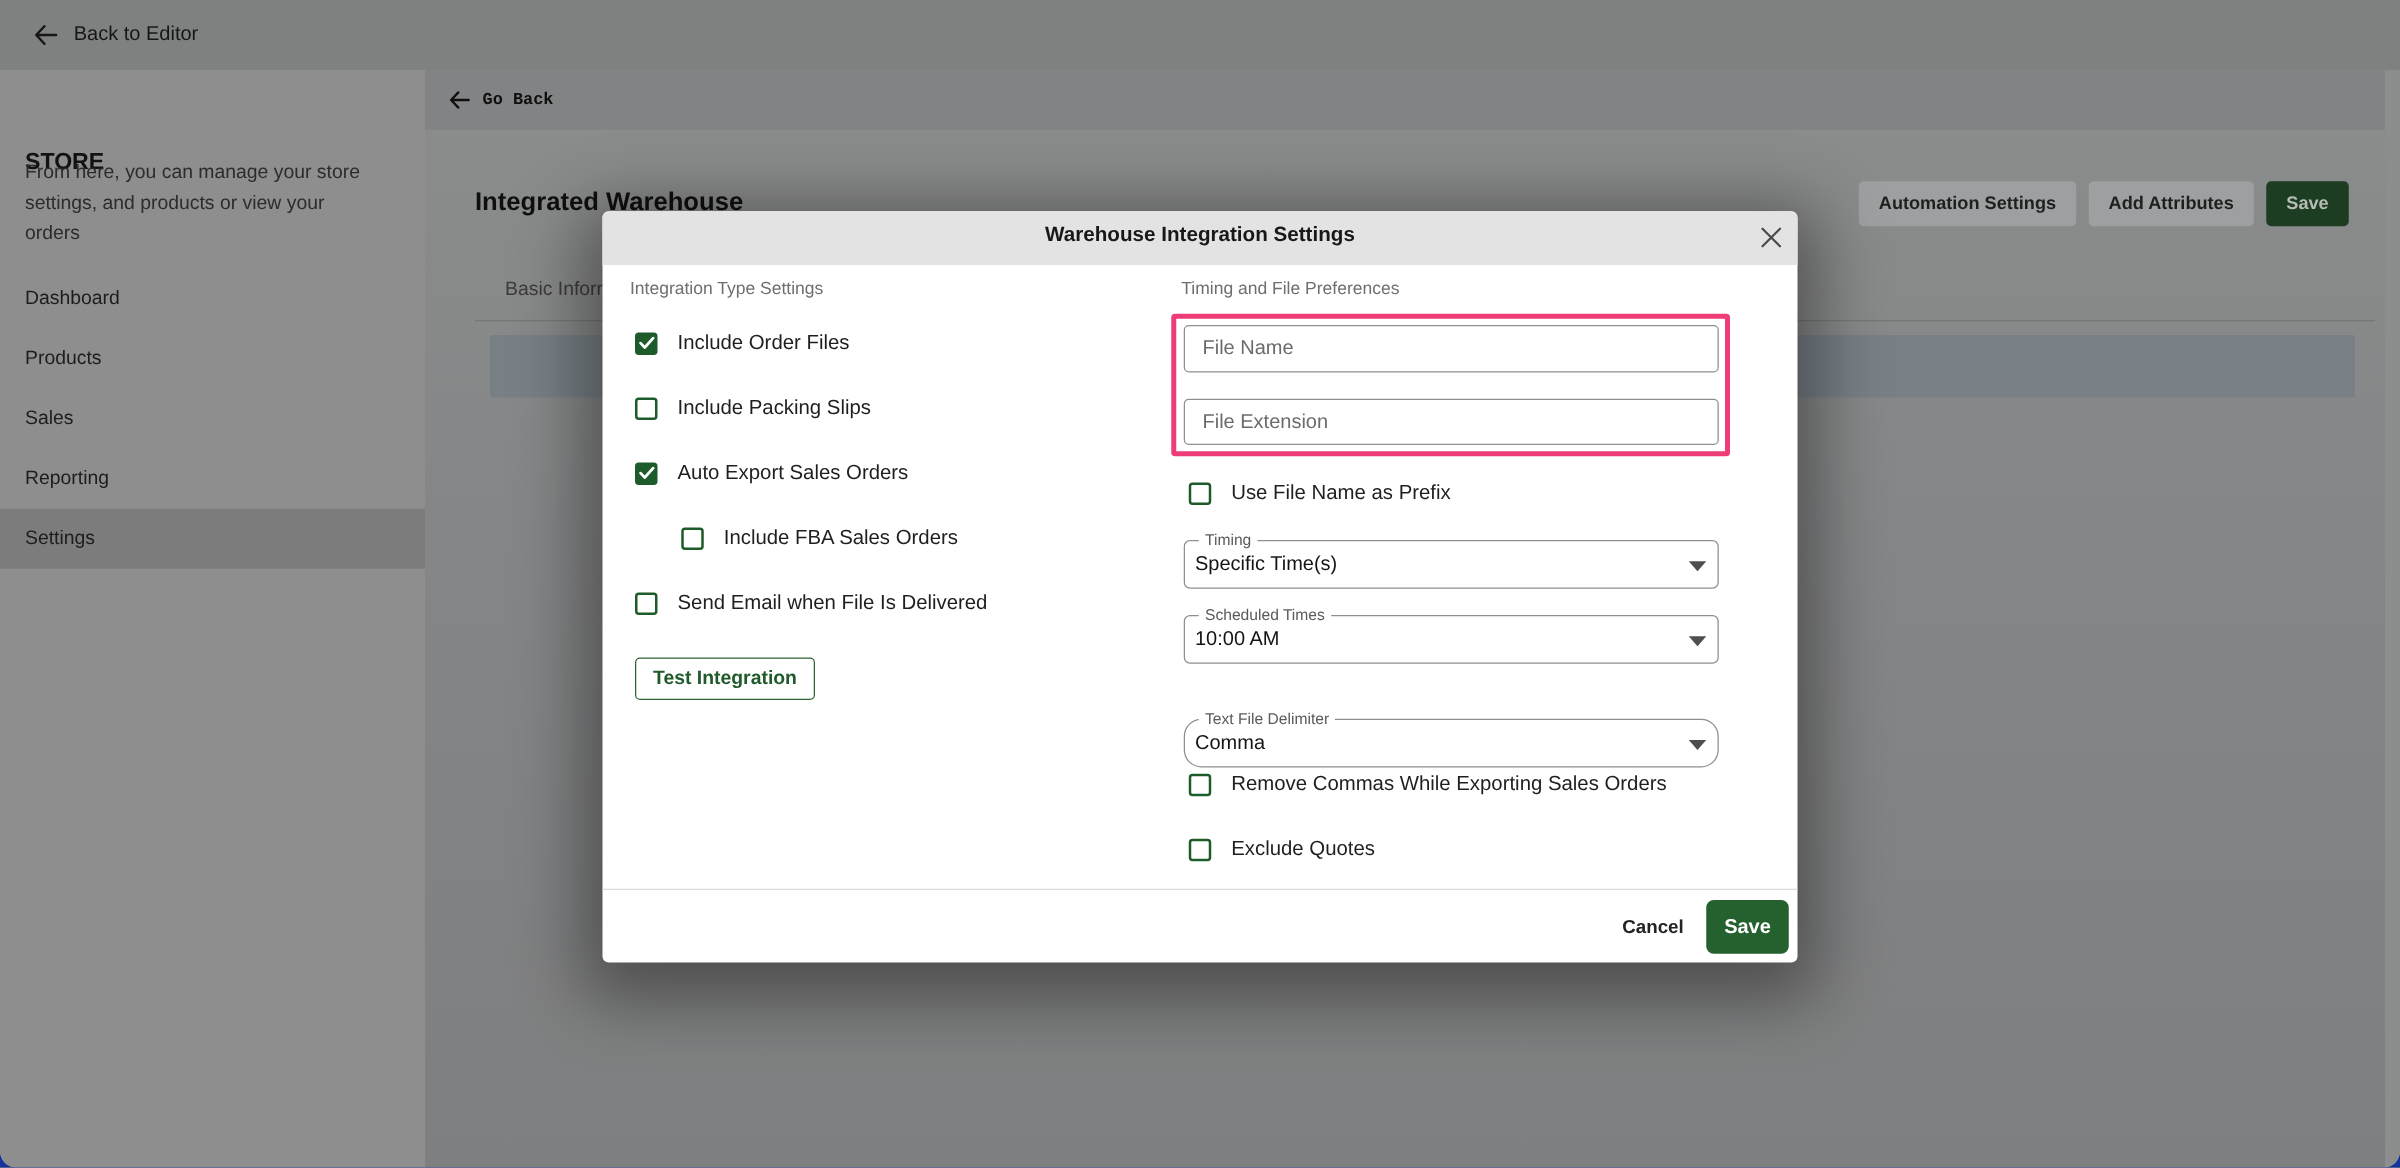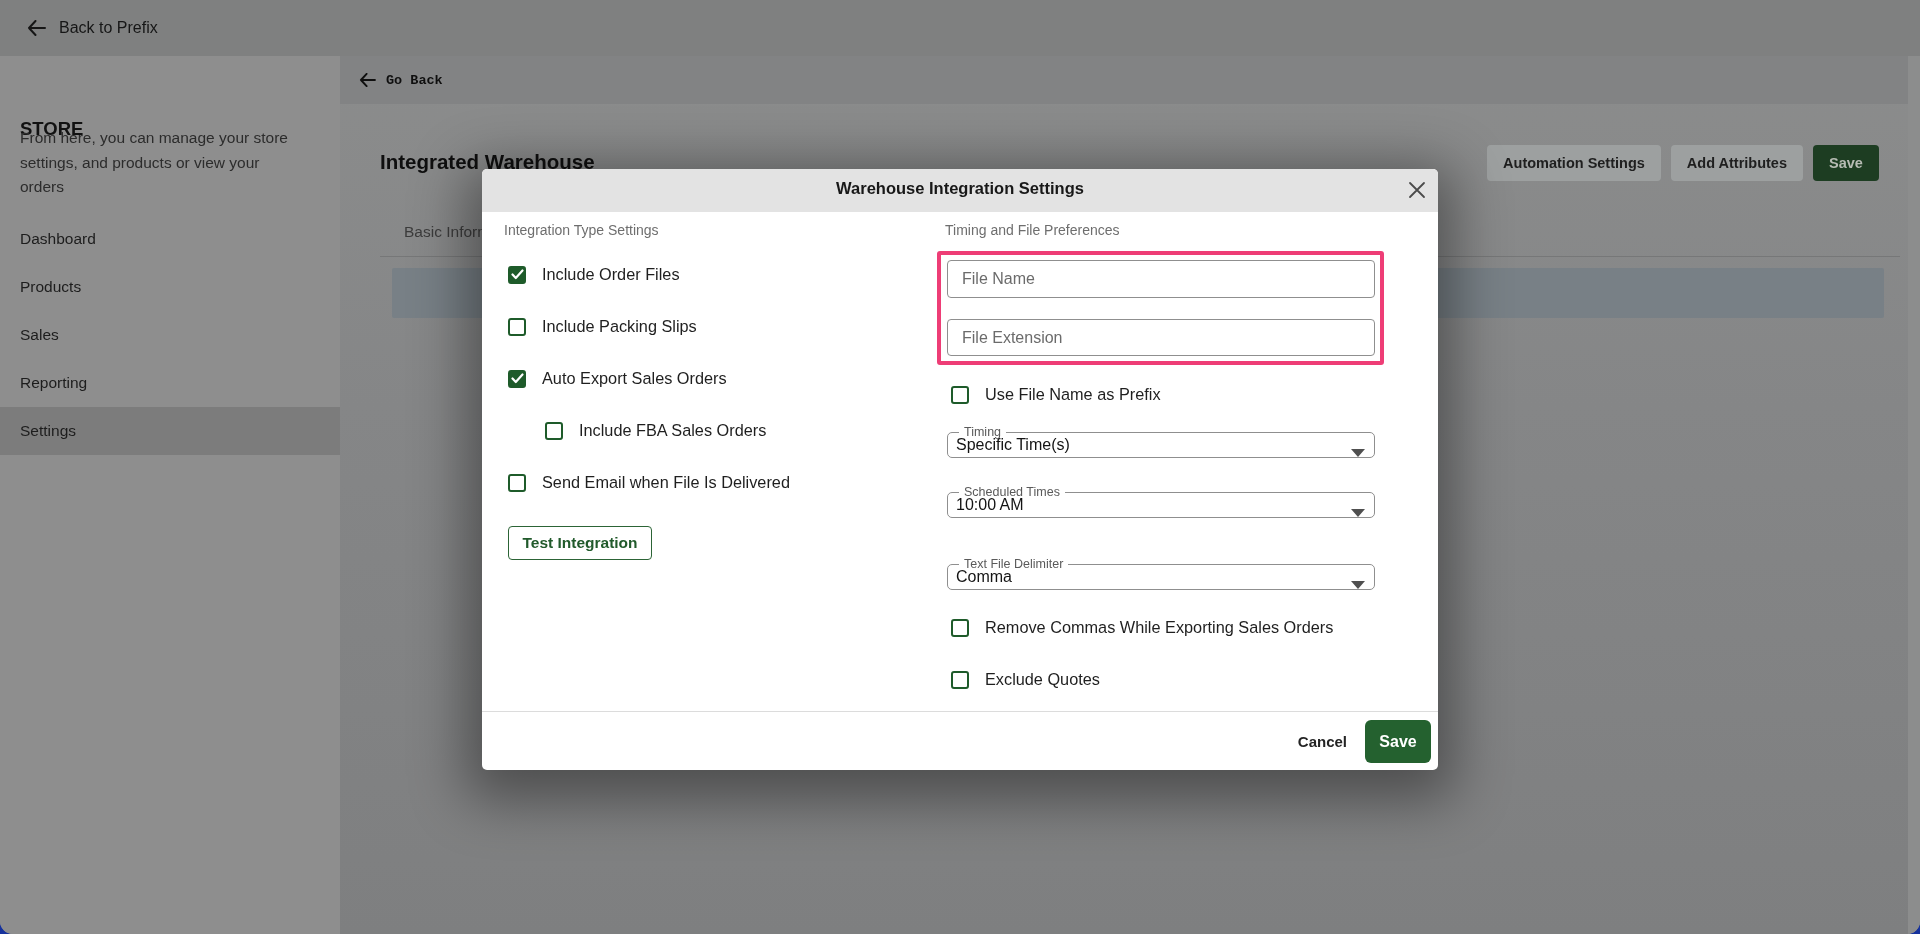--- a/index.html
+++ b/index.html
@@ -50,41 +50,41 @@
   .cb-box.checked { background:#1e5b2a; border-color:#1e5b2a; display:flex; align-items:center; justify-content:center; }
   .cb-label { font-size:16.3px; color:#1f1f1f; }
 
   .test-btn { position:absolute; left:26px; top:357px; width:144px; height:34px; background:#fff; border:1px solid #2c6436; border-radius:4px; color:#215a2b; font-family:inherit; font-size:15.5px; font-weight:700; cursor:pointer; }
 
   .pink-box { position:absolute; left:455px; top:82px; width:447px; height:114px; border:4.5px solid #ee3d76; border-radius:3px; pointer-events:none; z-index:5; }
 
   .txt-input { position:absolute; left:465px; width:428px; height:38px; border:1px solid #8f8f8f; border-radius:4px; padding:0 14px; font-family:inherit; font-size:16px; color:#1a1a1a; background:#fff; }
   .txt-input::placeholder { color:#6b6b6b; opacity:1; }
 
-  .select-field { position:absolute; left:465px; width:428px; height:26px; border:1px solid #8f8f8f; border-radius:5px; background:#fff; cursor:pointer; }
+  .select-field { position:absolute; left:465px; width:428px; height:39px; border:1px solid #8f8f8f; border-radius:5px; background:#fff; cursor:pointer; }
   .select-label { position:absolute; top:-8px; left:11px; background:#fff; padding:0 5px; font-size:12.5px; color:#5a5a5a; line-height:15px; }
   .select-value { position:absolute; left:8px; top:0; height:100%; display:flex; align-items:center; font-size:16px; color:#141414; }
   .select-caret { position:absolute; right:9px; top:16px; width:0; height:0; border-left:7px solid transparent; border-right:7px solid transparent; border-top:8px solid #4f4f4f; }
 
   .modal-divider { position:absolute; left:0; top:542px; width:100%; height:1px; background:#dcdcdc; }
   .modal-footer { position:absolute; right:7px; top:551px; height:43px; display:flex; align-items:center; gap:16px; }
   .cancel-btn { background:none; border:none; font-family:inherit; font-size:15px; font-weight:700; color:#242424; cursor:pointer; padding:0 2px; }
   .save-btn { width:66px; height:43px; background:#24612f; color:#fff; border:none; border-radius:6px; font-family:inherit; font-size:16px; font-weight:700; cursor:pointer; }
 </style>
 </head>
 <body>
 
 <div class="page">
 
 <header class="topbar">
   <div class="back">
     <svg class="arrow-svg" width="19" height="16" viewBox="0 0 19 16">
           <path d="M8.5 1 L2 8 L8.5 15 M2 8 H18" stroke="#161616" stroke-width="2" fill="none" stroke-linecap="round" stroke-linejoin="round"></path>
         </svg>
-    <span>Back to Prefix</span>
+    <span>Back to Editor</span>
   </div>
 </header>
 
 <aside class="sidebar">
   <div class="store-title">STORE</div>
   <p class="store-desc">From here, you can manage your store settings, and products or view your orders</p>
   <nav class="menu">
     <div class="item">Dashboard</div>
     <div class="item">Products</div>
     <div class="item">Sales</div>
@@ -172,21 +172,21 @@
   <div class="select-field" style="top:263px;">
     <span class="select-label">Timing</span>
     <span class="select-value">Specific Time(s)</span>
     <span class="select-caret"></span>
   </div>
   <div class="select-field" style="top:323px;">
     <span class="select-label">Scheduled Times</span>
     <span class="select-value">10:00 AM</span>
     <span class="select-caret"></span>
   </div>
-  <div class="select-field" style="top:395px;">
+  <div class="select-field" style="top:406px;border-radius:14px;">
     <span class="select-label">Text File Delimiter</span>
     <span class="select-value">Comma</span>
     <span class="select-caret"></span>
   </div>
 
   <div class="cb-row" style="left:469px; top:449px;">
     <span class="cb-box"></span>
     <span class="cb-label">Remove Commas While Exporting Sales Orders</span>
   </div>
   <div class="cb-row" style="left:469px; top:501px;">

